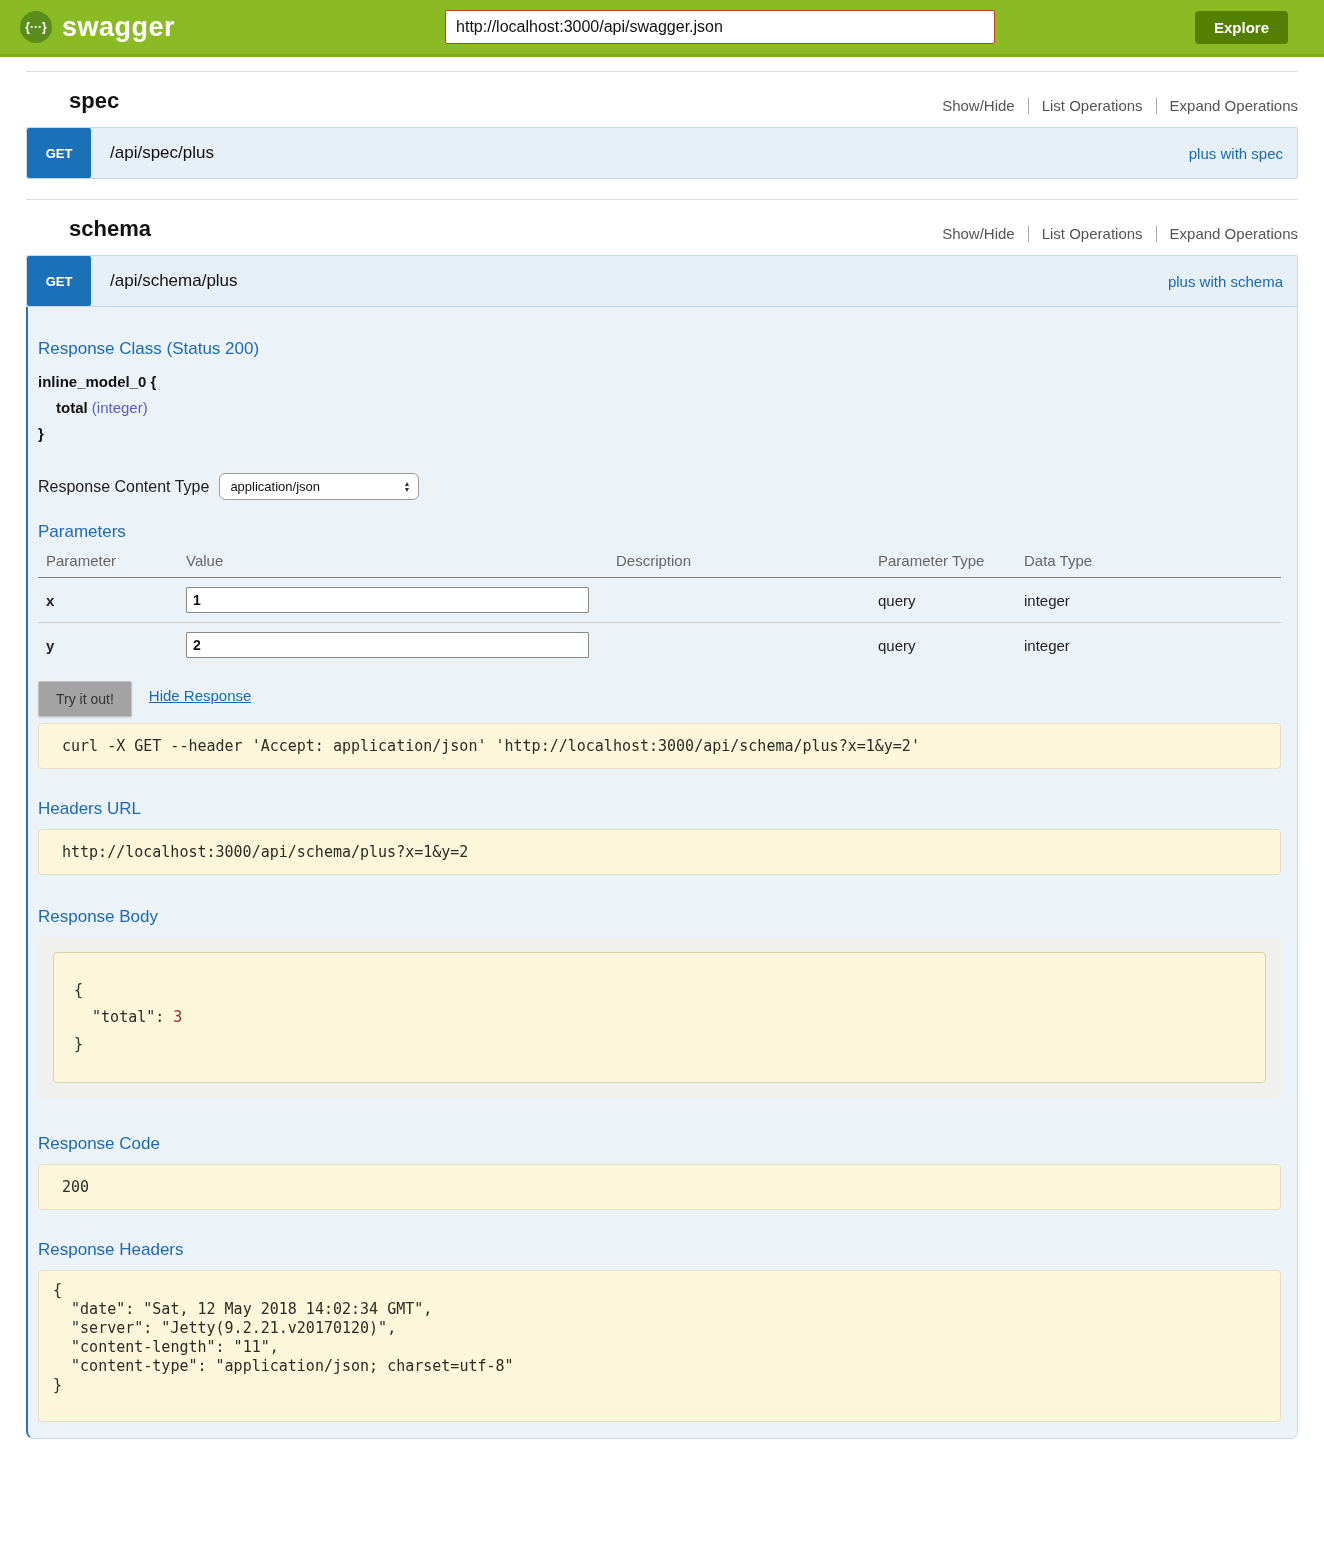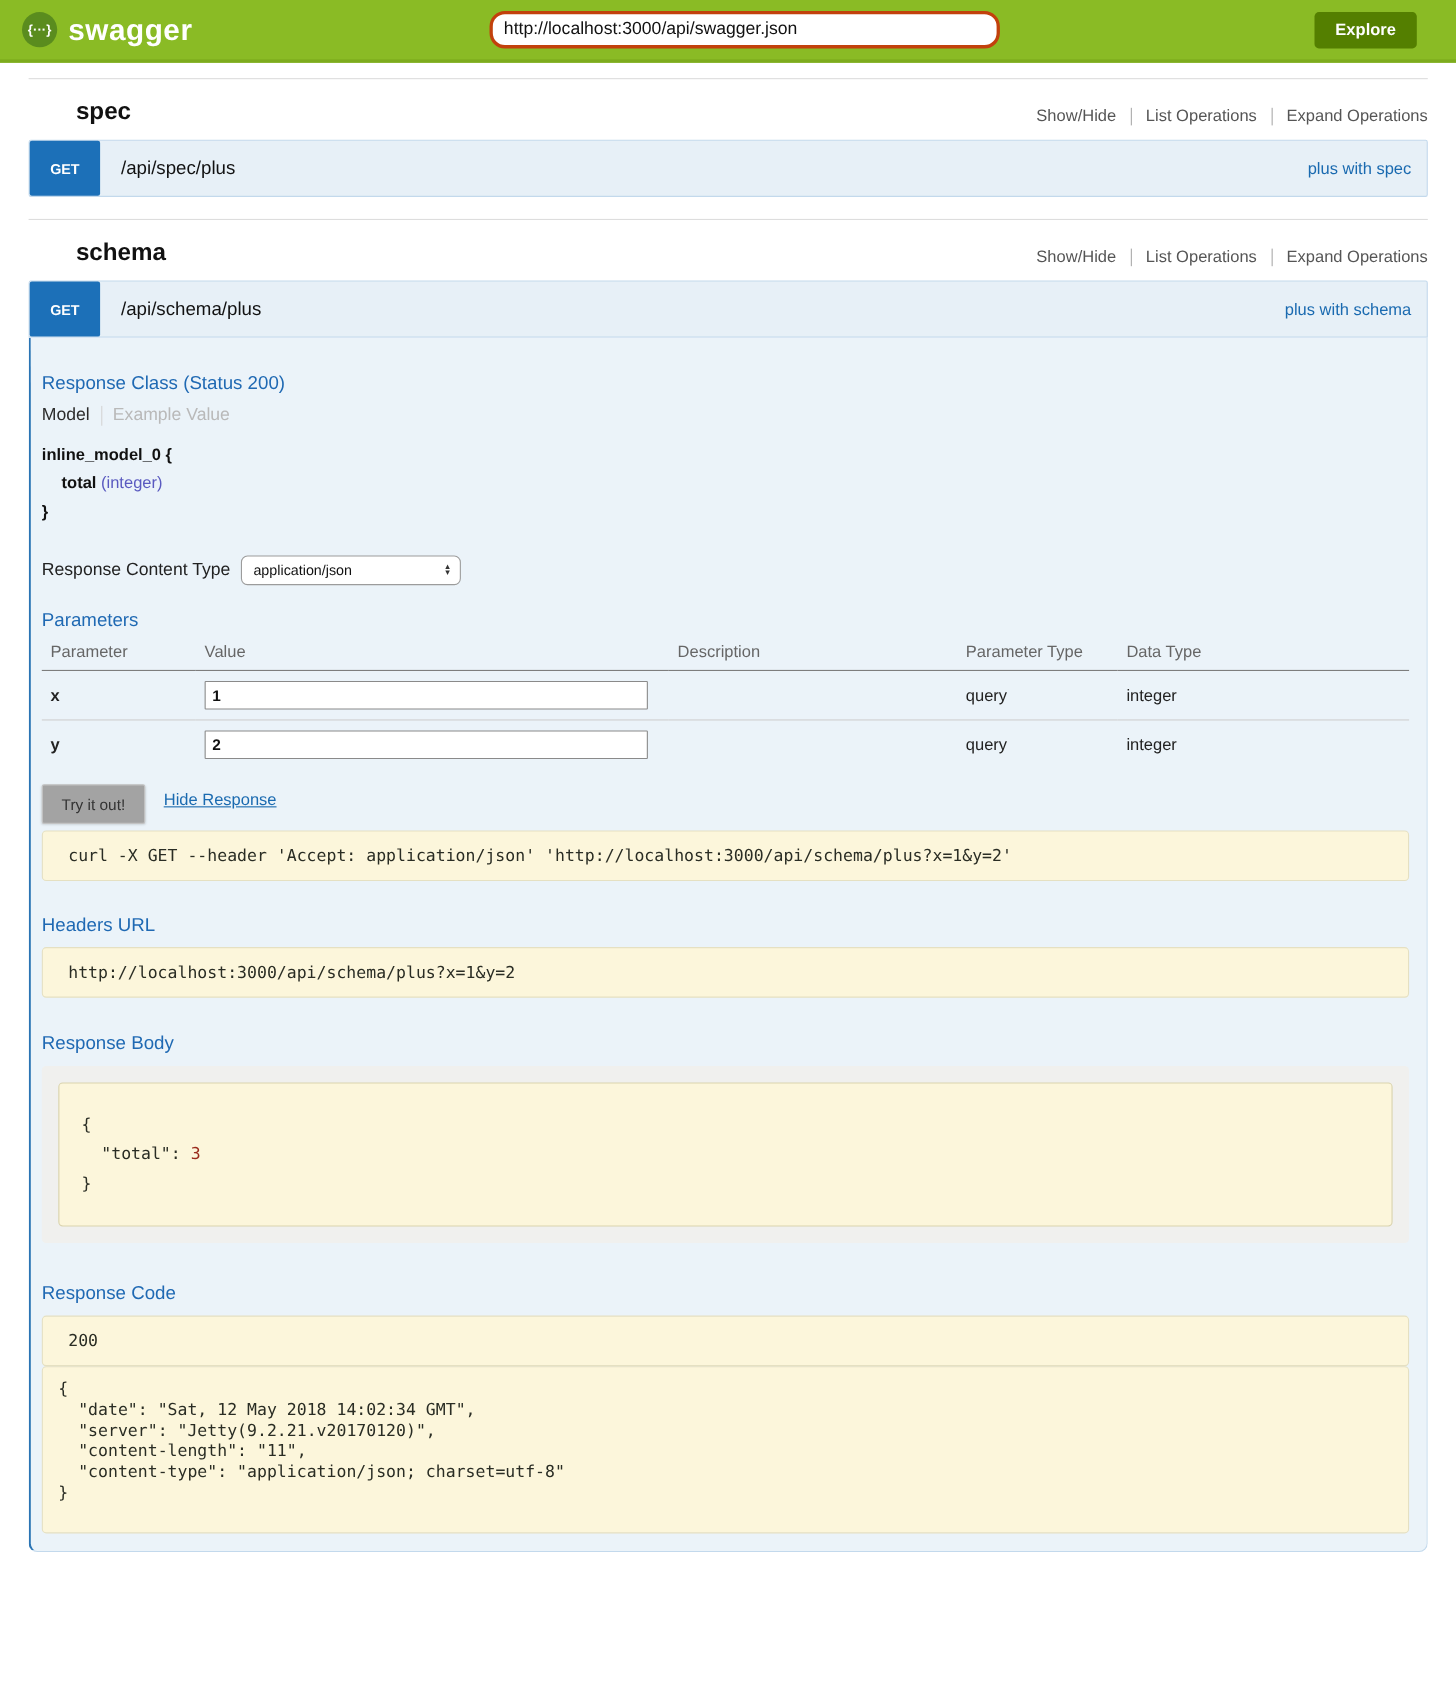--- a/index.html
+++ b/index.html
@@ -15,22 +15,22 @@
     display: flex; align-items: center; padding: 0 36px 0 20px;
   }
   .brand { display: flex; align-items: center; gap: 10px; }
   .logo-circle {
     width: 32px; height: 32px; border-radius: 50%; background: #5a8c1e;
     color: #fff; display: flex; align-items: center; justify-content: center;
     font-size: 12px; font-weight: bold; letter-spacing: 0;
   }
   .brand-name { color: #fff; font-size: 27px; font-weight: bold; letter-spacing: 0.5px; }
   .url-input {
-    margin-left: 270px; width: 464px; height: 34px;
-    border: 3px solid #c2410c; border-radius: 14px; padding: 4px 10px;
+    margin-left: 270px; width: 550px; height: 34px;
+    border: 1px solid #c2410c; border-radius: 2px; padding: 4px 10px;
     font-size: 16px; font-family: "Liberation Sans", sans-serif; color: #111;
     background: #fff; outline: none;
   }
   .explore-btn {
     margin-left: auto; background: #547f00; color: #fff; font-weight: bold;
     font-size: 15px; border: none; border-radius: 4px; padding: 8px 19px;
     cursor: pointer; font-family: "Liberation Sans", sans-serif;
   }
   
   .wrap { margin: 0 26px; }
@@ -175,25 +175,20 @@
       <span class="method-badge">GET</span>
       <a class="endpoint-path">/api/schema/plus</a>
       <a class="endpoint-summary">plus with schema</a>
     </div>
 
     <div class="op-content">
       <div class="op-inner">
 
         <h3 class="blue-head first">Response Class (Status 200)</h3>
 
-        <div class="tabs">
-          <span class="tab-model">Model</span>
-          <span class="tab-sep"></span>
-          <span class="tab-example">Example Value</span>
-        </div>
 
         <div class="model-sig">
           <div class="bold">inline_model_0 {</div>
           <div class="model-prop">
             <span class="bold">total</span>
             <span class="prop-type">(integer)</span>
           </div>
           <div class="bold">}</div>
         </div>
 
@@ -251,20 +246,21 @@
         <h3 class="blue-head" style="margin-top:32px;">Response Body</h3>
         <div class="gray-panel">
           <div class="yellow-box"><span>{</span>
 <span>  "total": </span><span class="rb-num">3</span>
 <span>}</span></div>
         </div>
 
         <h3 class="blue-head" style="margin-top:36px;">Response Code</h3>
         <div class="yellow-box rcode-box">200</div>
 
+        <h3 class="blue-head" style="margin-top:30px;">Response Headers</h3>
         <div class="yellow-box headers-box">{
   "date": "Sat, 12 May 2018 14:02:34 GMT",
   "server": "Jetty(9.2.21.v20170120)",
   "content-length": "11",
   "content-type": "application/json; charset=utf-8"
 }</div>
 
       </div>
     </div>
   </div>

